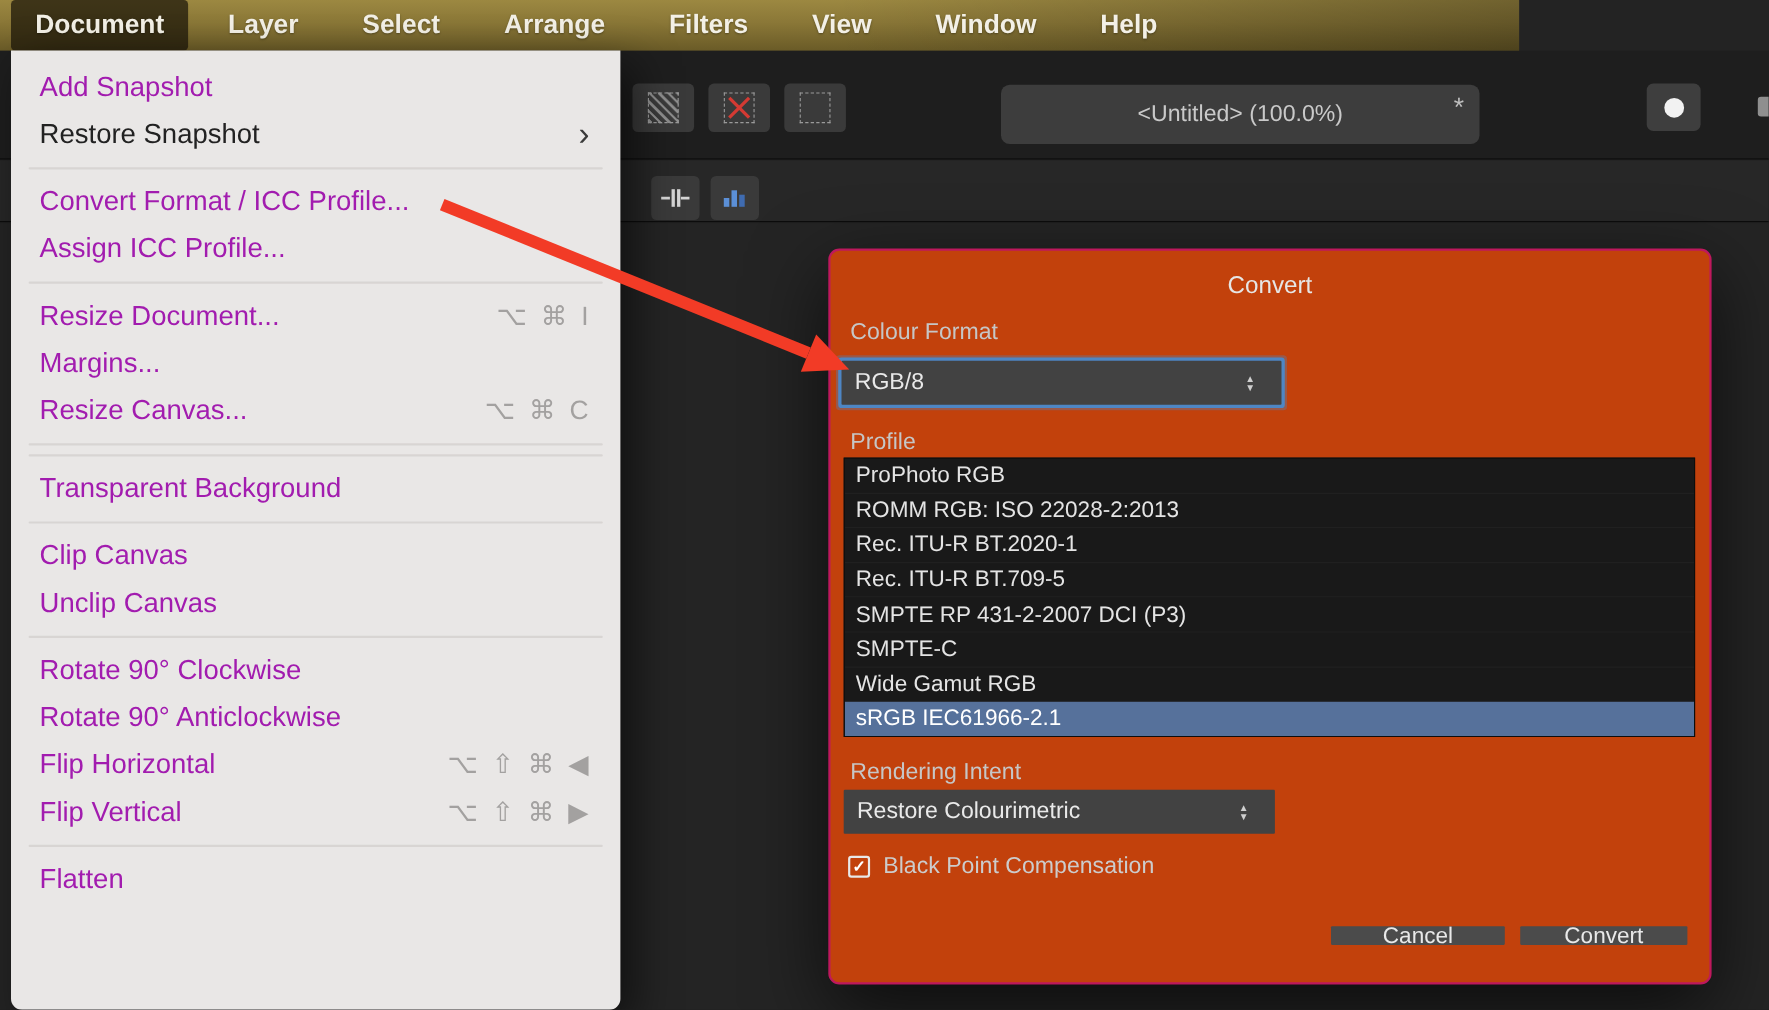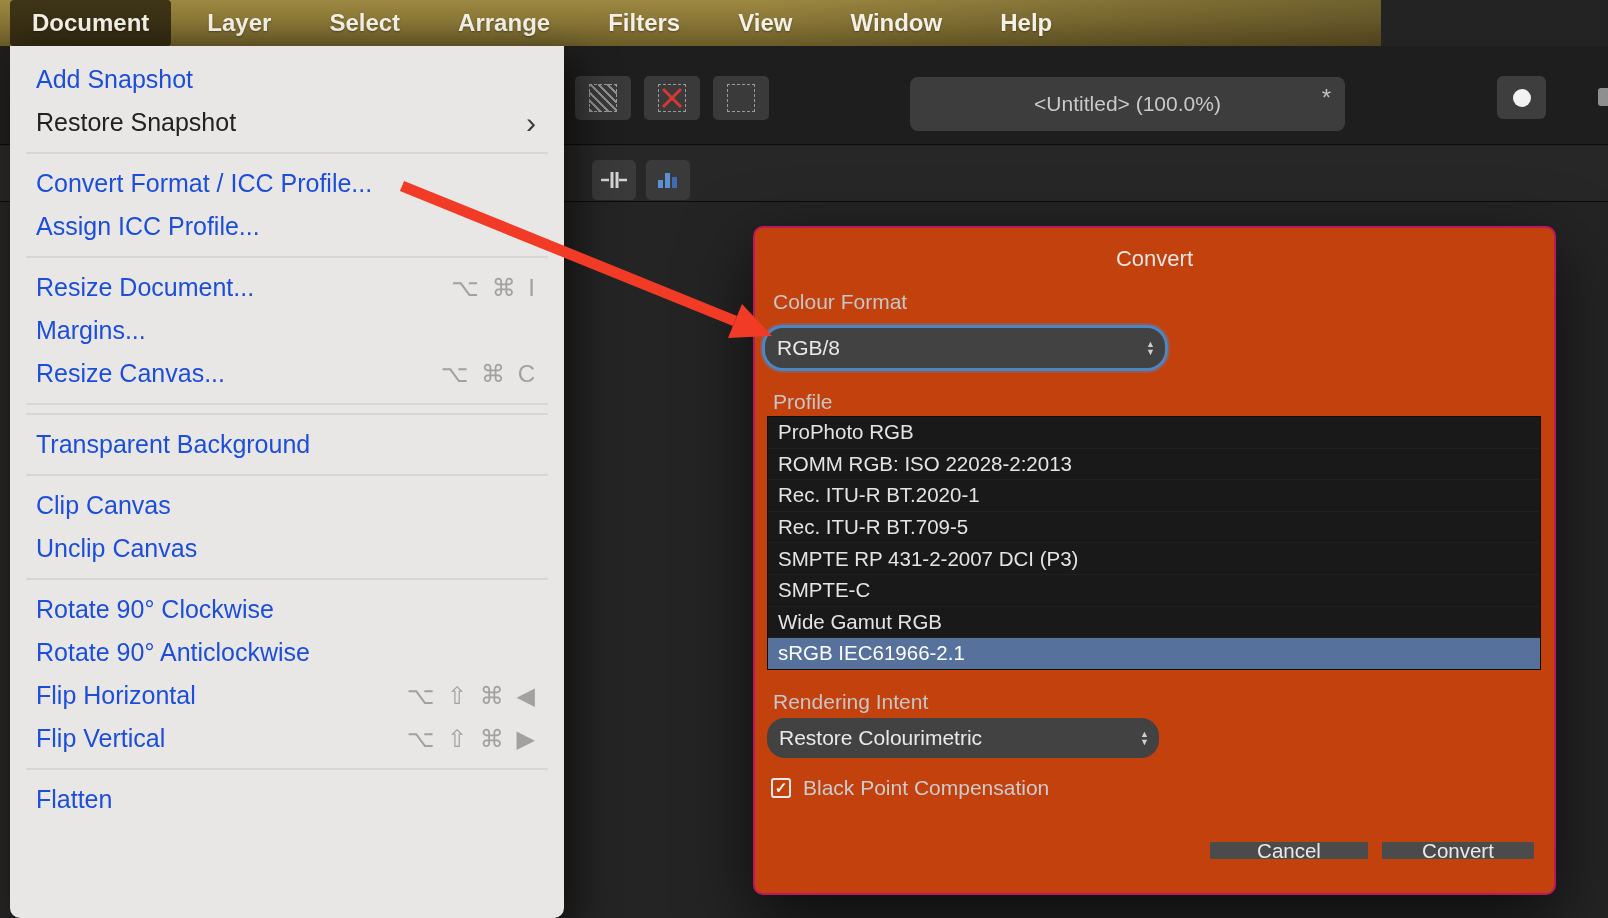--- a/index.html
+++ b/index.html
@@ -67,41 +67,41 @@
   .menu-panel {
     position:absolute; top:46px; left:10px; width:554px; height:872px;
     background:#e9e7e6; border-radius:0 0 10px 10px;
     box-shadow:12px 14px 40px rgba(0,0,0,0.55);
     z-index:40; padding-top:12px; overflow:hidden;
   }
   .mi {
     height:43px; display:flex; align-items:center; justify-content:space-between;
     padding:0 26px; font-size:25px; color:#222; cursor:default;
   }
-  .mi.disabled .mi-label { color:#1d4ed8; }
+  .mi.disabled .mi-label { color:#a21caf; }
   .mi-sub { color:#3a3a3a; font-size:30px; line-height:1; padding-right:2px; }
   .mi-short { color:#a3a1a0; font-size:24px; letter-spacing:3px; white-space:nowrap; }
   .msep { height:2px; background:#d8d5d3; margin:8px 16px; border-radius:1px; }
 
   
   .dialog {
     position:absolute; top:226px; left:753px; width:803px; height:669px;
     background:#c2410c; border:2px solid #be185d; border-radius:10px;
     box-shadow:0 24px 70px rgba(0,0,0,0.65); z-index:20; color:#ddd;
   }
   .dlg-title { text-align:center; padding-top:18px; font-size:22px; color:#e6e6e6; }
   .dlg-label { position:absolute; left:18px; font-size:21px; color:#c6c6c6; }
   .lbl-format { top:62px; }
   .lbl-profile { top:162px; }
   .lbl-intent { top:462px; }
 
   .select {
-    position:absolute; background:#424242; border-radius:18px; height:40px;
+    position:absolute; background:#424242; border-radius:1px; height:40px;
     display:flex; align-items:center; justify-content:space-between;
-    padding:0 10px 0 12px; font-size:21px; color:#e9e9e9;
+    padding:0 24px 0 12px; font-size:21px; color:#e9e9e9;
   }
   .select .updown { display:flex; flex-direction:column; align-items:center; color:#cfcfcf; }
   .select .updown span { font-size:9px; line-height:8px; }
   .sel-format {
     left:10px; top:100px; width:400px;
     box-shadow:0 0 0 3px #4e86c4, 0 0 0 5px rgba(78,134,196,0.35);
   }
   .sel-intent { left:12px; top:490px; width:392px; }
 
   .profile-list {

